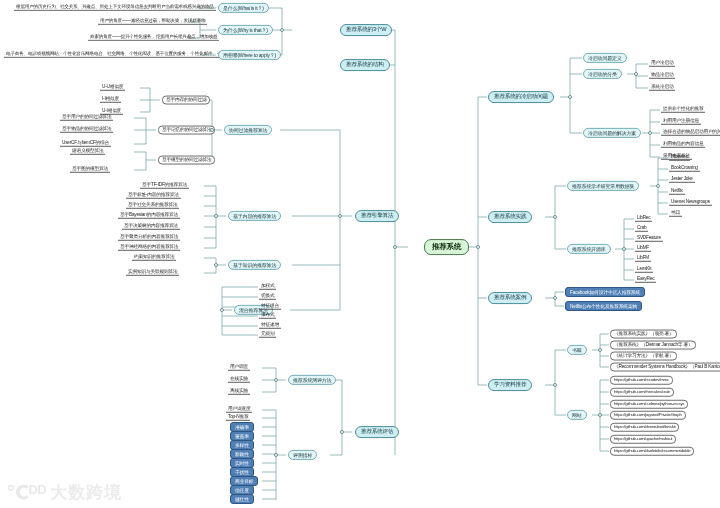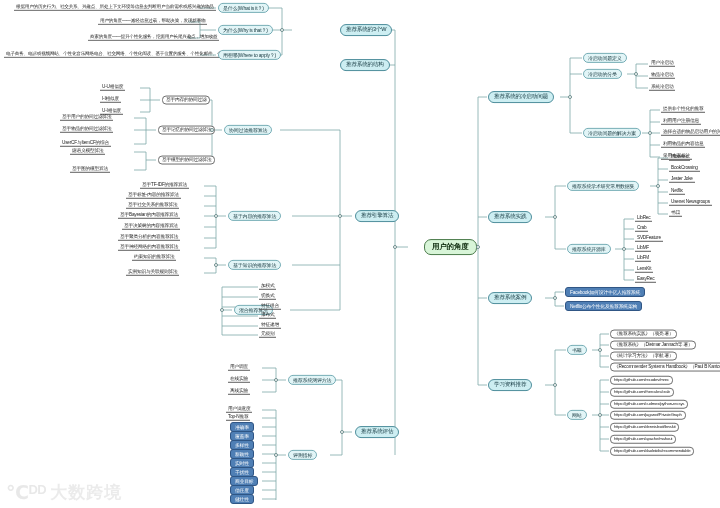--- a/index.html
+++ b/index.html
@@ -299,21 +299,21 @@
       <path d="M600 380 L609 380"></path>
       <path d="M600 392 L609 392"></path>
       <path d="M600 404 L609 404"></path>
       <path d="M600 415 L609 415"></path>
       <path d="M600 427 L609 427"></path>
       <path d="M600 439 L609 439"></path>
       <path d="M600 451 L609 451"></path>
     </g>
   </svg>
 
-  <div class="node n-root" style="left:424px; top:247px;">用户的角度</div>
+  <div class="node n-root" style="left:424px; top:247px;">推荐系统</div>
 
   <div class="node n-desc" style="left:14px; top:8px;">根据用户的历史行为、社交关系、兴趣点、所处上下文环境等信息去判断用户当前需求或感兴趣的物品</div>
   <div class="node n-desc" style="left:98px; top:22px;">用户的角度——减轻信息过载，帮助决策，发现新事物</div>
   <div class="node n-desc" style="left:88px; top:38px;">商家的角度——提升个性化服务，挖掘用户长尾兴趣点，增加收益</div>
   <div class="node n-desc" style="left:4px; top:55px;">电子商务、电影或视频网站、个性化音乐网络电台、社交网络、个性化阅读、基于位置的服务、个性化邮件、个性化广告</div>
 
   <div class="node n-main" style="left:340px; top:30px;">推荐系统的3个W</div>
   <div class="node n-sub" style="left:218px; top:8px;">是什么(What is it？)</div>
   <div class="node n-sub" style="left:218px; top:30px;">为什么(Why is that？)</div>
   <div class="node n-sub" style="left:218px; top:55px;">用在哪(Where to apply？)</div>

